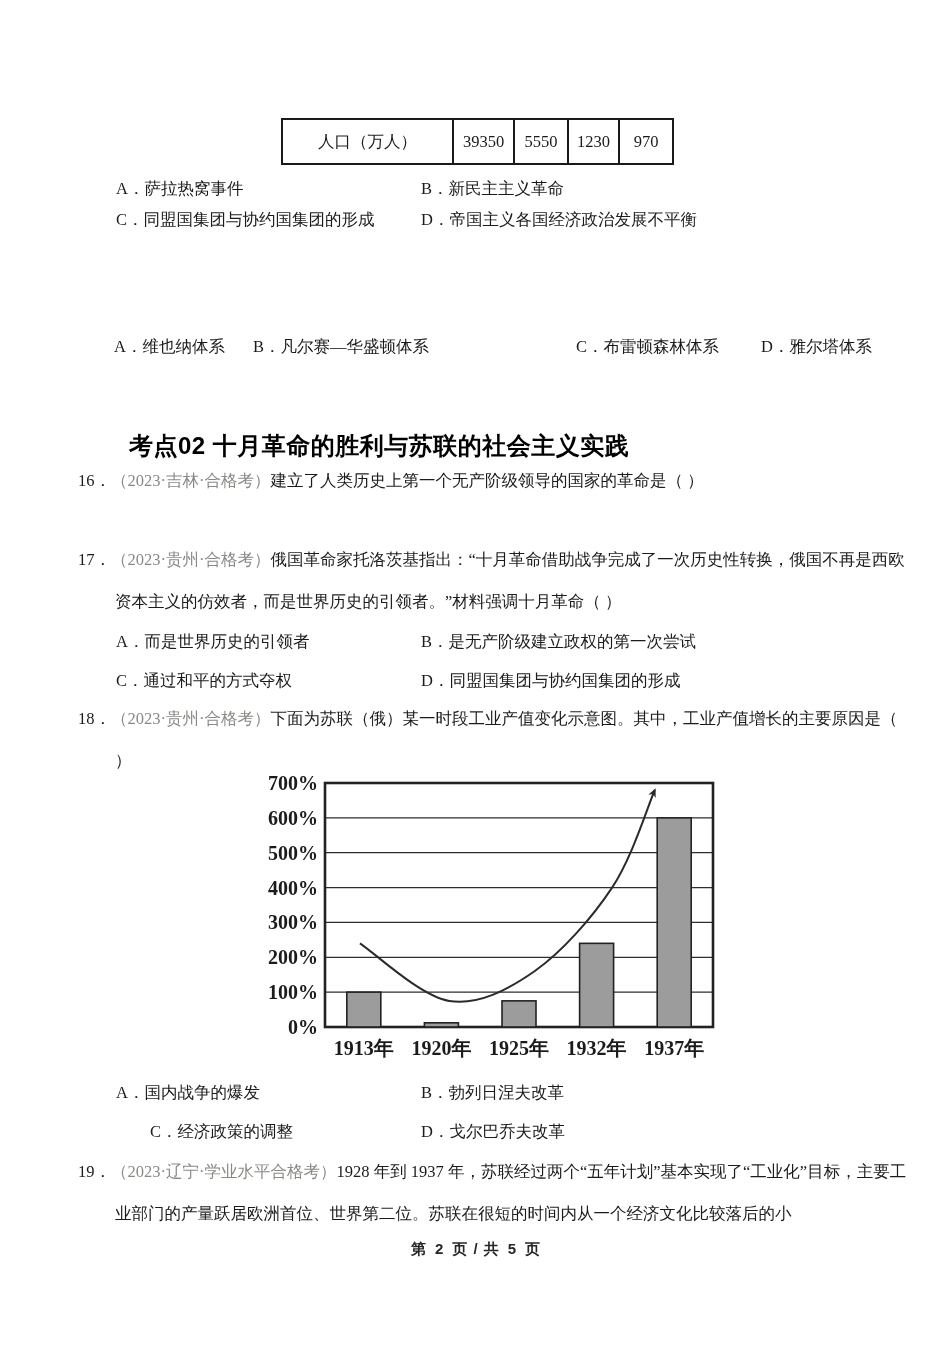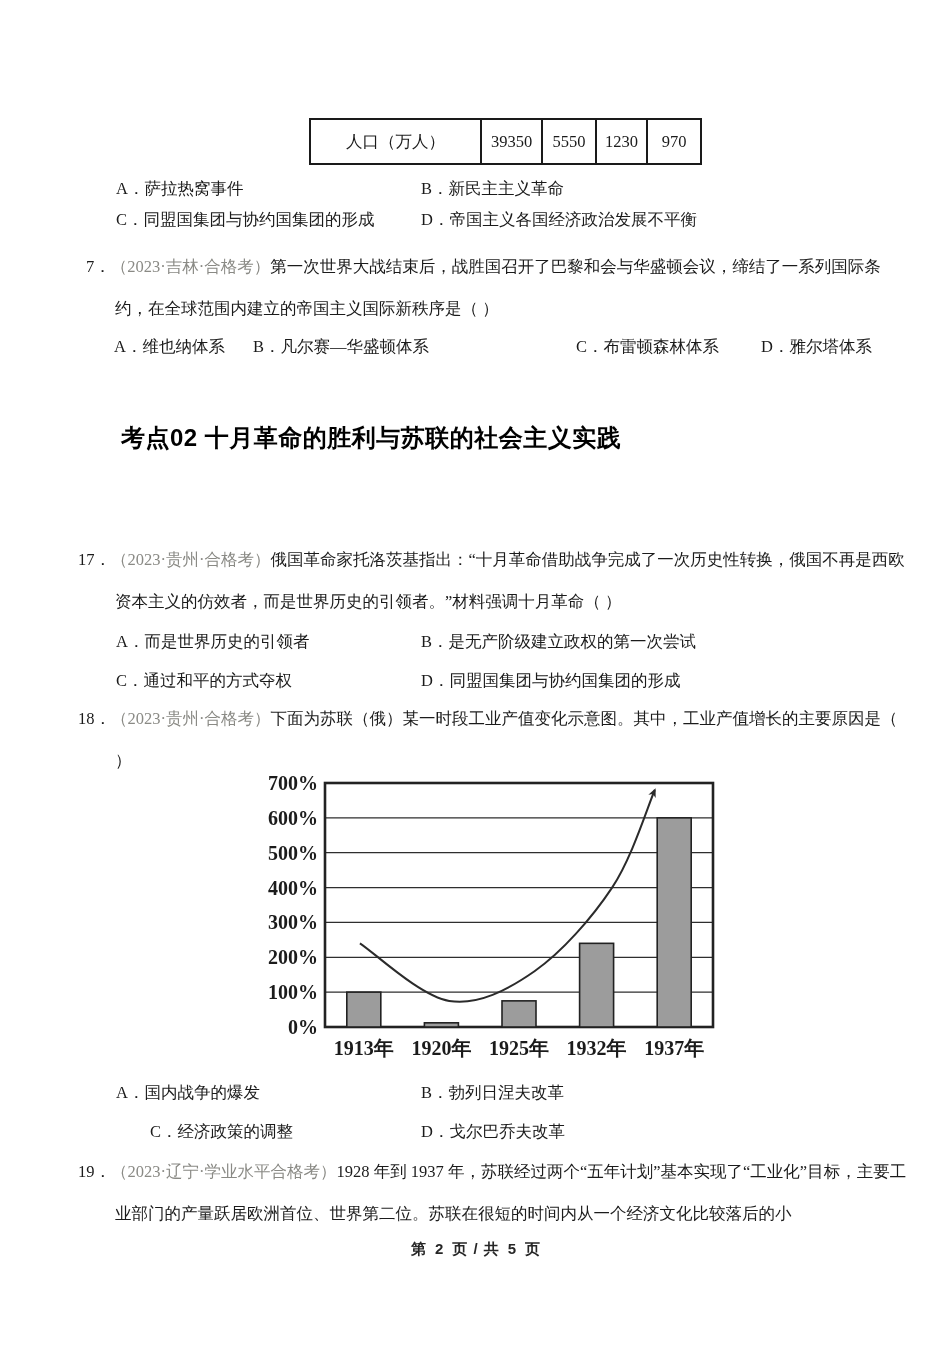--- a/index.html
+++ b/index.html
@@ -1,39 +1,39 @@
 <!DOCTYPE html>
 <html><head>
 <meta charset="utf-8">
 <style>
   html,body{margin:0;padding:0;background:#ffffff;}
   .page{
     position:relative;width:952px;height:1347px;background:#ffffff;
     font-family:"Liberation Serif","DejaVu Serif",serif;color:#1b1b1b;overflow:hidden;
   }
   
-  .pop-table{position:absolute;left:281px;top:118px;border-collapse:collapse;margin-left:28px;}
+  .pop-table{position:absolute;left:281px;top:118px;border-collapse:collapse;}
   .pop-table td{
     border:2px solid #1a1a1a;height:43px;text-align:center;vertical-align:middle;
     font-size:16.5px;padding:0;
   }
   .pop-table td.c0{width:169px;}
   .pop-table td.c1{width:59px;}
   .pop-table td.c2{width:52px;}
   .pop-table td.c3{width:49px;}
   .pop-table td.c4{width:52px;}
   
   .q{position:absolute;font-size:16.5px;line-height:42px;color:#1b1b1b;}
   .src{color:#8a8a85;}
   
   .optrow{position:absolute;left:0;width:952px;height:24px;line-height:24px;font-size:16.5px;}
   .opt{position:absolute;white-space:nowrap;top:0;}
   
   .heading{
-    position:absolute;left:113px;top:414px;margin:8px;
+    position:absolute;left:113px;top:414px;margin:16px;
     font-family:"Liberation Sans","DejaVu Sans",sans-serif;
     font-weight:800;font-size:24px;line-height:32px;color:#000;letter-spacing:0.5px;
   }
   
   .chart{position:absolute;left:253px;top:772px;}
   .chart text{font-family:"Liberation Serif","DejaVu Serif",serif;fill:#1b1b1b;}
   
   .footer{
     position:absolute;top:1240px;left:0;width:952px;text-align:center;
     font-family:"Liberation Sans","DejaVu Sans",sans-serif;
@@ -60,32 +60,32 @@
 
   <div class="optrow" style="top:177px">
     <span class="opt" style="left:116px">A．萨拉热窝事件</span>
     <span class="opt" style="left:421px">B．新民主主义革命</span>
   </div>
   <div class="optrow" style="top:208px">
     <span class="opt" style="left:116px">C．同盟国集团与协约国集团的形成</span>
     <span class="opt" style="left:421px">D．帝国主义各国经济政治发展不平衡</span>
   </div>
 
-  <div class="q" style="left:86px;top:246px;width:784px;padding-left:29px;text-indent:-29px">
-    <span>7．</span><span class="src">（2023·吉林·合格考）</span><span>第一次世界大战结束后，战胜国召开了巴黎和会与华盛顿会议，缔结了一系列国际条约，在全球范围内建立的帝国主义国际新秩序是（  ）</span>
-  </div>
   <div class="optrow" style="top:335px">
     <span class="opt" style="left:114px">A．维也纳体系</span>
     <span class="opt" style="left:253px">B．凡尔赛—华盛顿体系</span>
     <span class="opt" style="left:576px">C．布雷顿森林体系</span>
     <span class="opt" style="left:761px">D．雅尔塔体系</span>
   </div>
 
   <h2 class="heading">考点02  十月革命的胜利与苏联的社会主义实践</h2>
 
+  <div class="q" style="left:78px;top:460px;width:792px;padding-left:37px;text-indent:-37px">
+    <span>16．</span><span class="src">（2023·吉林·合格考）</span><span>建立了人类历史上第一个无产阶级领导的国家的革命是（  ）</span>
+  </div>
 
   <div class="q" style="left:78px;top:539px;width:792px;padding-left:37px;text-indent:-37px">
     <span>17．</span><span class="src">（2023·贵州·合格考）</span><span>俄国革命家托洛茨基指出：“十月革命借助战争完成了一次历史性转换，俄国不再是西欧资本主义的仿效者，而是世界历史的引领者。”材料强调十月革命（  ）</span>
   </div>
   <div class="optrow" style="top:630px">
     <span class="opt" style="left:116px">A．而是世界历史的引领者</span>
     <span class="opt" style="left:421px">B．是无产阶级建立政权的第一次尝试</span>
   </div>
   <div class="optrow" style="top:669px">
     <span class="opt" style="left:116px">C．通过和平的方式夺权</span>

